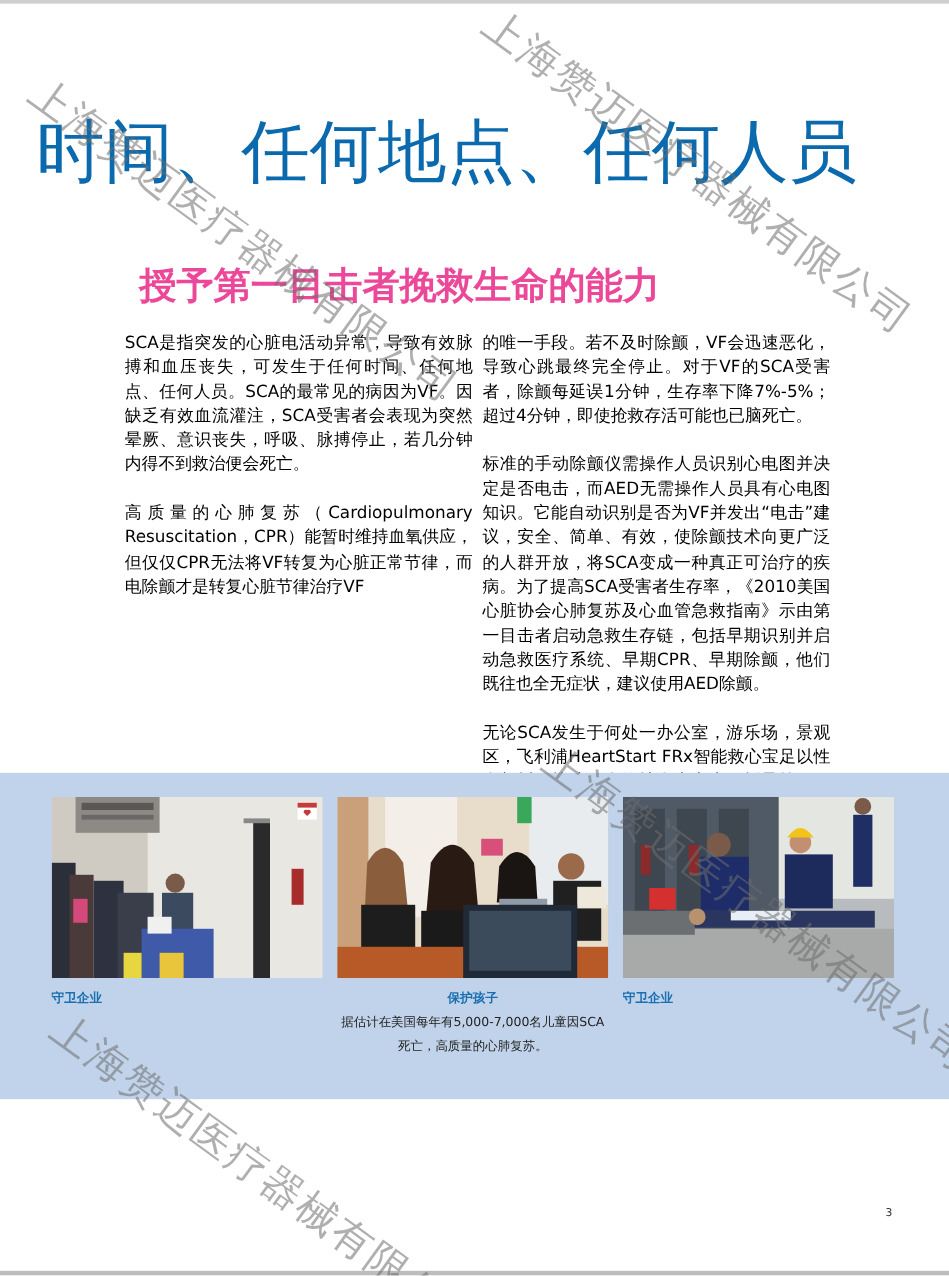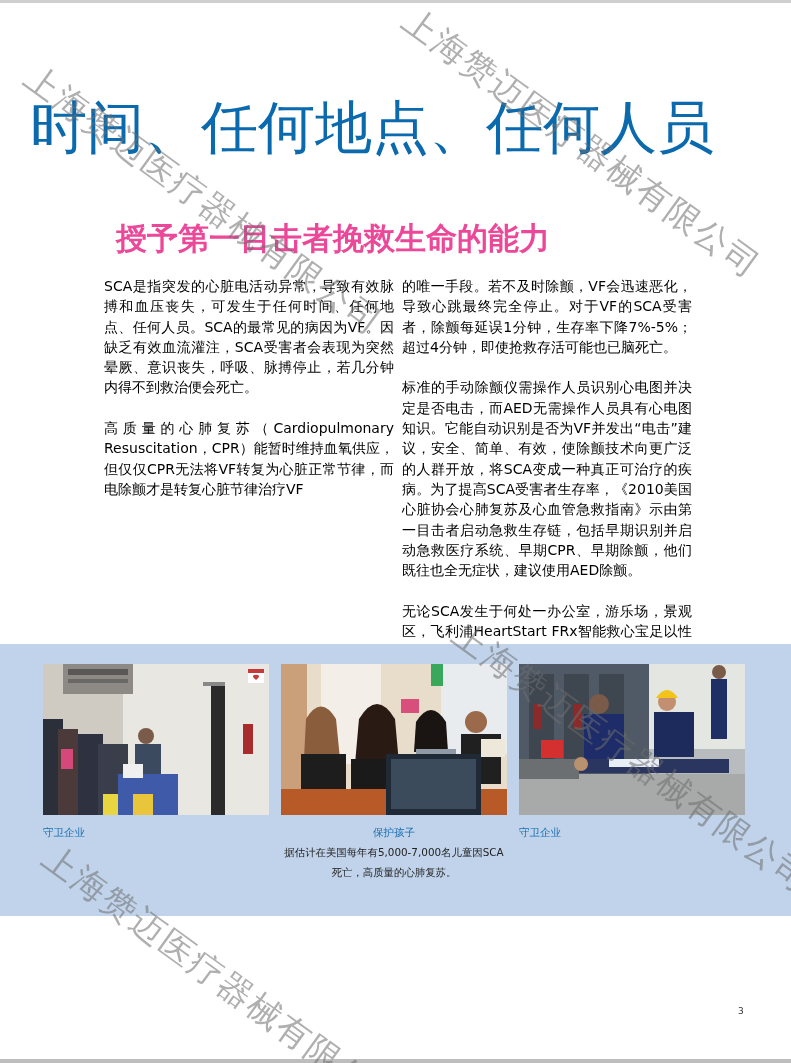--- a/index.html
+++ b/index.html
@@ -16,21 +16,21 @@
       position: absolute; left: 116px; top: 218px;
       font-size: 31px; line-height: 40px; color: #ec4899; white-space: nowrap;
     }
     .col { position: absolute; top: 276px; width: 290px; font-size: 14px; line-height: 20.3px; color: #000000; }
     .col.left { left: 104px; }
     .col.right { left: 402px; }
     .col p { margin-bottom: 20.3px; text-align: justify; }
     .band { position: absolute; left: 0; top: 644px; width: 791px; height: 272px; background: #c0d3ea; }
     .card { position: absolute; top: 664px; width: 226px; }
     .card .photo { width: 226px; height: 151px; position: relative; overflow: hidden; }
-    .card .cap-title { margin-top: 10px; font-size: 10.5px; line-height: 14px; font-weight: normal; color: #1a6fb1; }
+    .card .cap-title { margin-top: 10px; font-size: 10.5px; line-height: 14px; font-weight: bold; color: #1a6fb1; }
     .card .cap-text { margin-top: 4px; font-size: 10.4px; line-height: 19.5px; color: #222; }
     .card1 { left: 43px; }
     .card2 { left: 281px; text-align: center; }
     .card3 { left: 519px; }
     .page-number { position: absolute; left: 738px; top: 1006px; font-size: 9px; color: #333; }
     .watermark {
       position: absolute; font-size: 34px; color: rgba(110,110,110,0.55); white-space: nowrap;
       transform-origin: 0 0; pointer-events: none; letter-spacing: 2px;
     }
     .wm1 { left: 42px; top: 55px; transform: rotate(36deg); }

